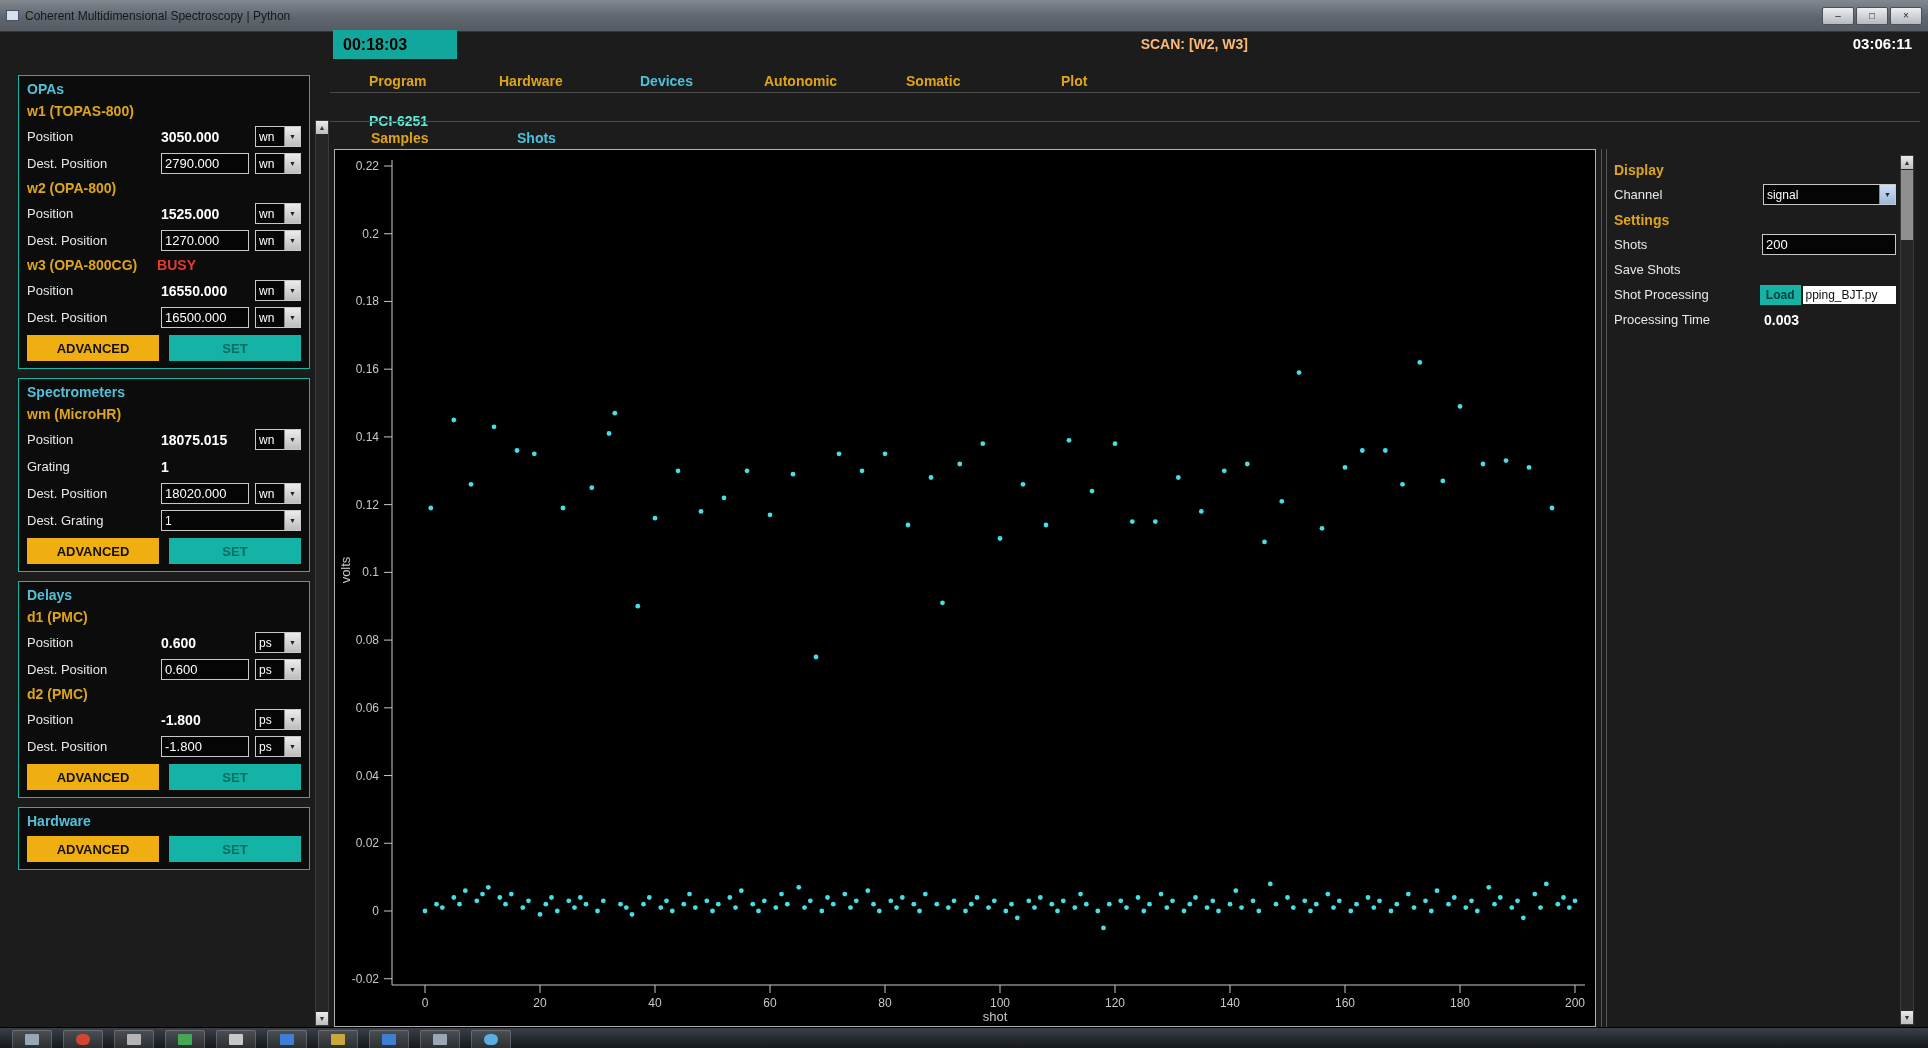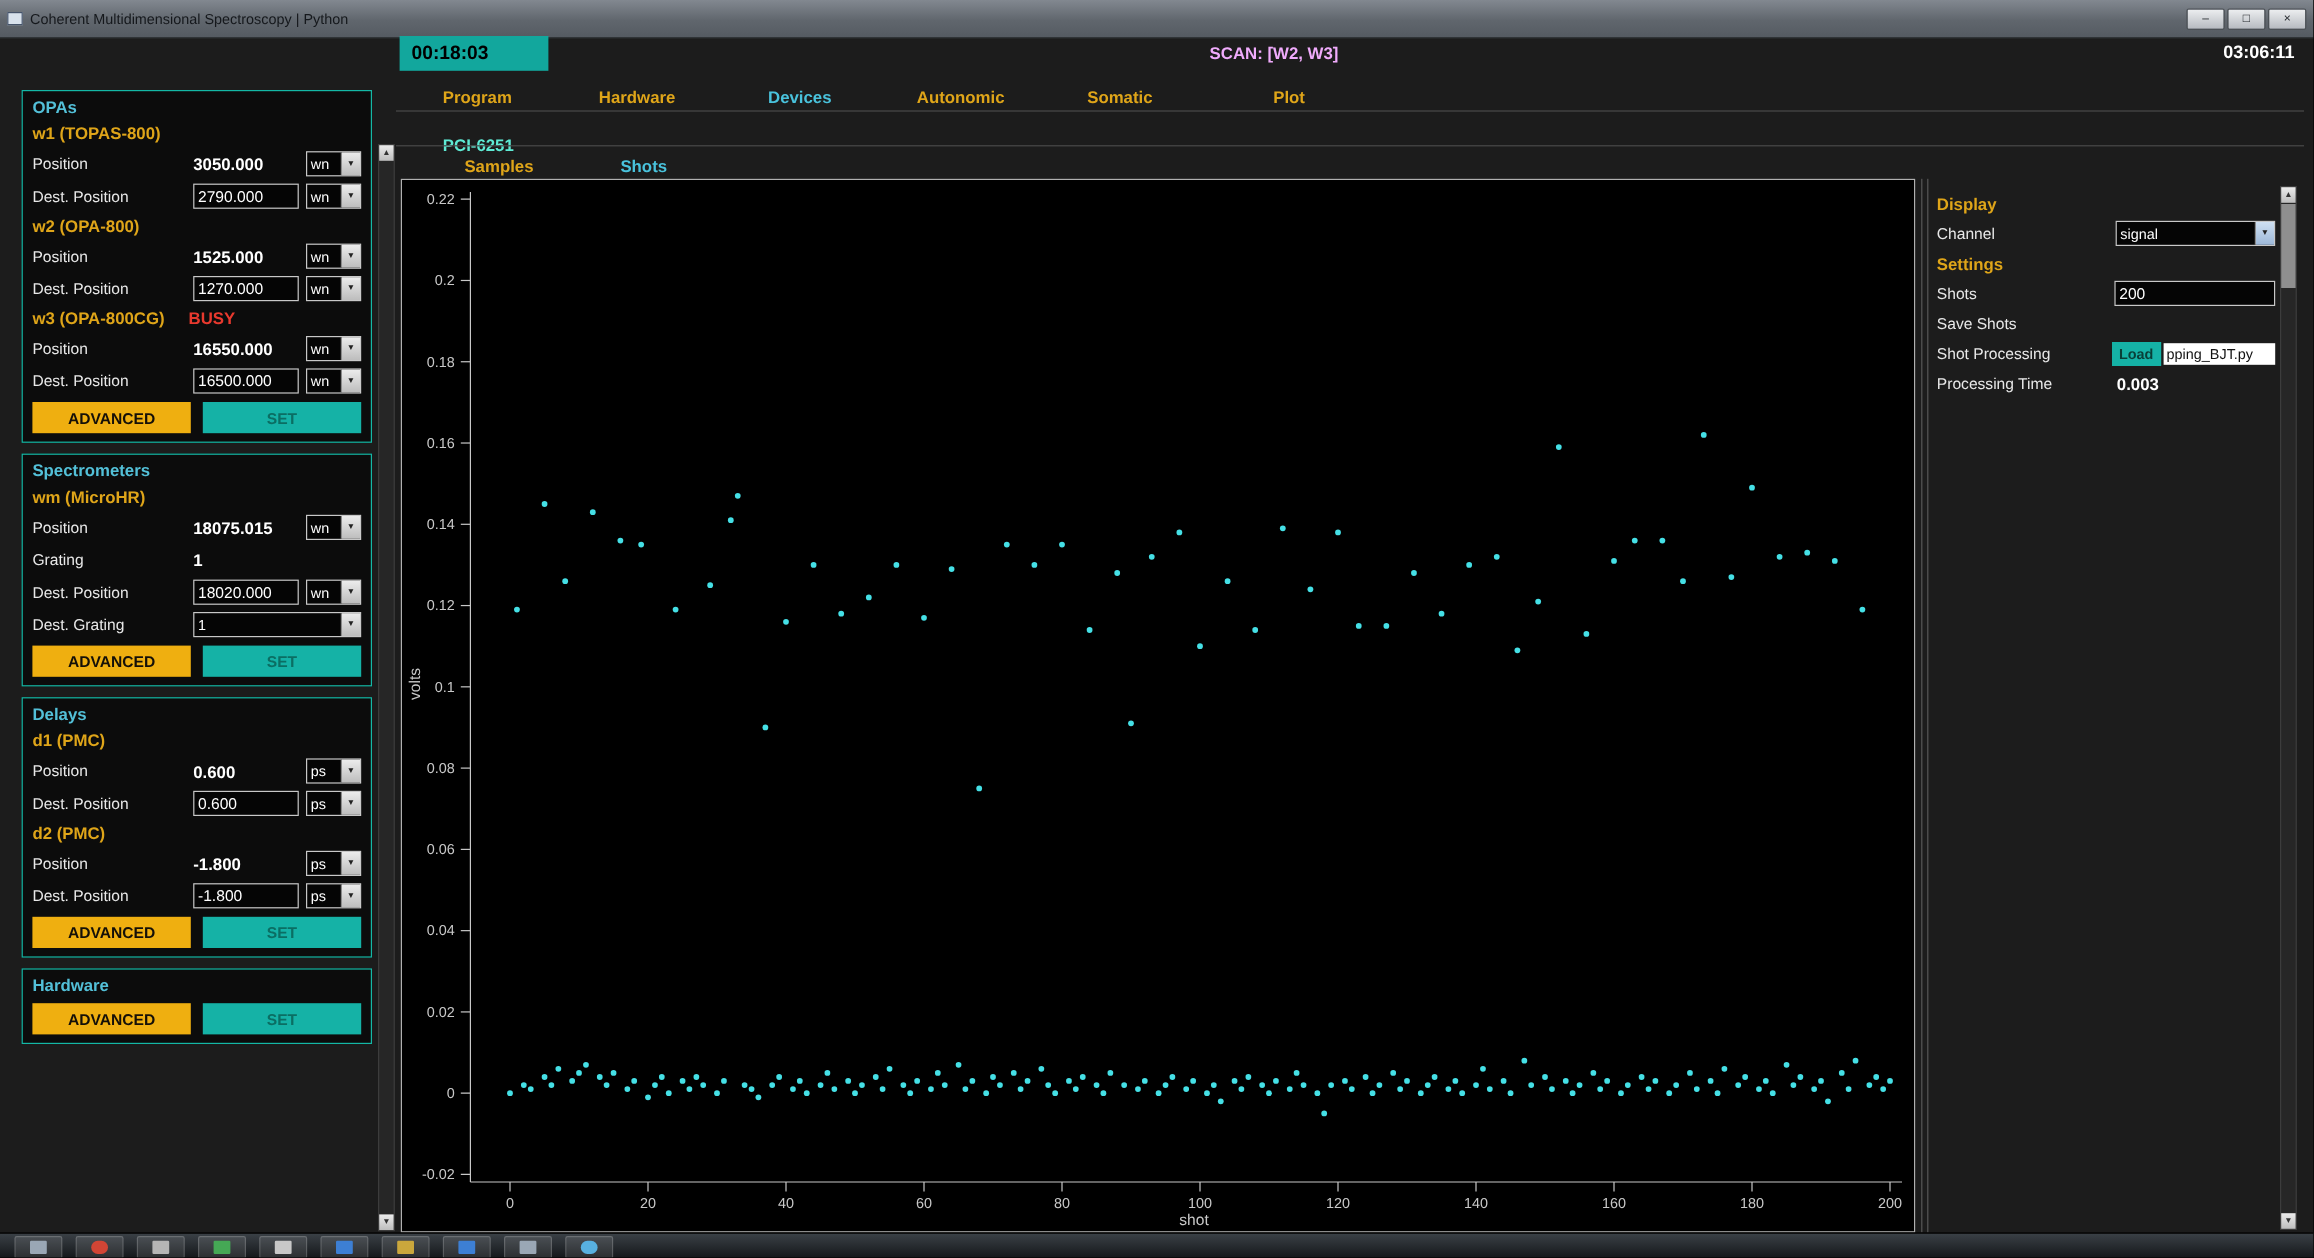--- a/index.html
+++ b/index.html
@@ -8,21 +8,21 @@
   
   .titlebar{position:absolute;top:0;left:0;right:0;height:32px;background:linear-gradient(#828890,#60666d 55%,#555b62);display:flex;align-items:center;padding:0 6px;box-sizing:border-box;border-bottom:1px solid #33373b;}
   .app-icon{width:13px;height:11px;background:#d8e2ec;border:1px solid #46546a;margin-right:6px;box-sizing:border-box;}
   .title-text{font-size:12px;color:#15181c;}
   .caption-buttons{margin-left:auto;display:flex;gap:2px;}
   .cap-btn{width:30px;height:16px;background:linear-gradient(#eceef0,#b6bac0);border:1px solid #4c5156;border-radius:2px;display:flex;align-items:center;justify-content:center;font-size:10px;color:#22262a;line-height:1;}
 
   
   .shutdown{position:absolute;left:18px;top:30px;width:302px;height:29px;background:#ee4037;color:#8c150d;font-weight:bold;font-size:14px;border:1px solid #7d2620;text-align:center;font-family:inherit;}
   .timer{position:absolute;left:333px;top:30px;width:124px;height:29px;background:#12a79d;color:#000;font-weight:bold;font-size:16px;line-height:29px;padding-left:10px;box-sizing:border-box;}
-  .scan-label{position:absolute;left:1008px;top:36px;width:240px;text-align:left;color:#f0abfc;font-weight:bold;font-size:14px;}
+  .scan-label{position:absolute;left:1008px;top:36px;width:240px;text-align:right;color:#fdba74;font-weight:bold;font-size:14px;}
   .clock{position:absolute;right:16px;top:35px;color:#fff;font-weight:bold;font-size:15px;}
 
   
   .sidebar{position:absolute;left:18px;top:75px;width:292px;}
   .panel{border:1px solid #14b8a6;background:#0c0c0c;margin-bottom:9px;padding-bottom:5px;box-sizing:border-box;}
   .panel-title{color:#53c0d8;font-weight:bold;font-size:14px;padding:5px 8px 1px;height:18px;}
   .hw-name{color:#dfa519;font-weight:bold;font-size:14px;padding:3px 8px 1px;height:19px;}
   .busy{color:#e8392e;margin-left:16px;}
   .row{display:flex;align-items:center;height:27px;padding:0 8px;}
   .lbl{flex:1;color:#e8e8e8;font-size:13px;}
@@ -275,21 +275,21 @@
   <span class="mtab" style="left:499px">Hardware</span>
   <span class="mtab active" style="left:640px">Devices</span>
   <span class="mtab" style="left:764px">Autonomic</span>
   <span class="mtab" style="left:906px">Somatic</span>
   <span class="mtab" style="left:1061px">Plot</span>
 
   <div class="hline" style="top:92px"></div>
   <div class="device-tab">PCI-6251</div>
   <div class="hline" style="top:121px"></div>
 
-  <span class="subtab" style="left:387px">Samples</span>
+  <span class="subtab" style="left:371px">Samples</span>
   <span class="subtab active" style="left:517px">Shots</span>
 
   <div class="plot-frame">
     <svg id="plot-svg" xmlns="http://www.w3.org/2000/svg" viewBox="0 0 1260 876">
         <line x1="57" y1="10" x2="57" y2="835" stroke="#c8c8c8" stroke-width="1"></line>
         <line x1="57" y1="835" x2="1250" y2="835" stroke="#c8c8c8" stroke-width="1"></line>
         <line x1="49" y1="828.7272727272727" x2="57" y2="828.7272727272727" stroke="#c8c8c8"></line>
         <text x="44" y="832.7272727272727" text-anchor="end">-0.02</text>
         <line x1="49" y1="761" x2="57" y2="761" stroke="#c8c8c8"></line>
         <text x="44" y="765" text-anchor="end">0</text>

